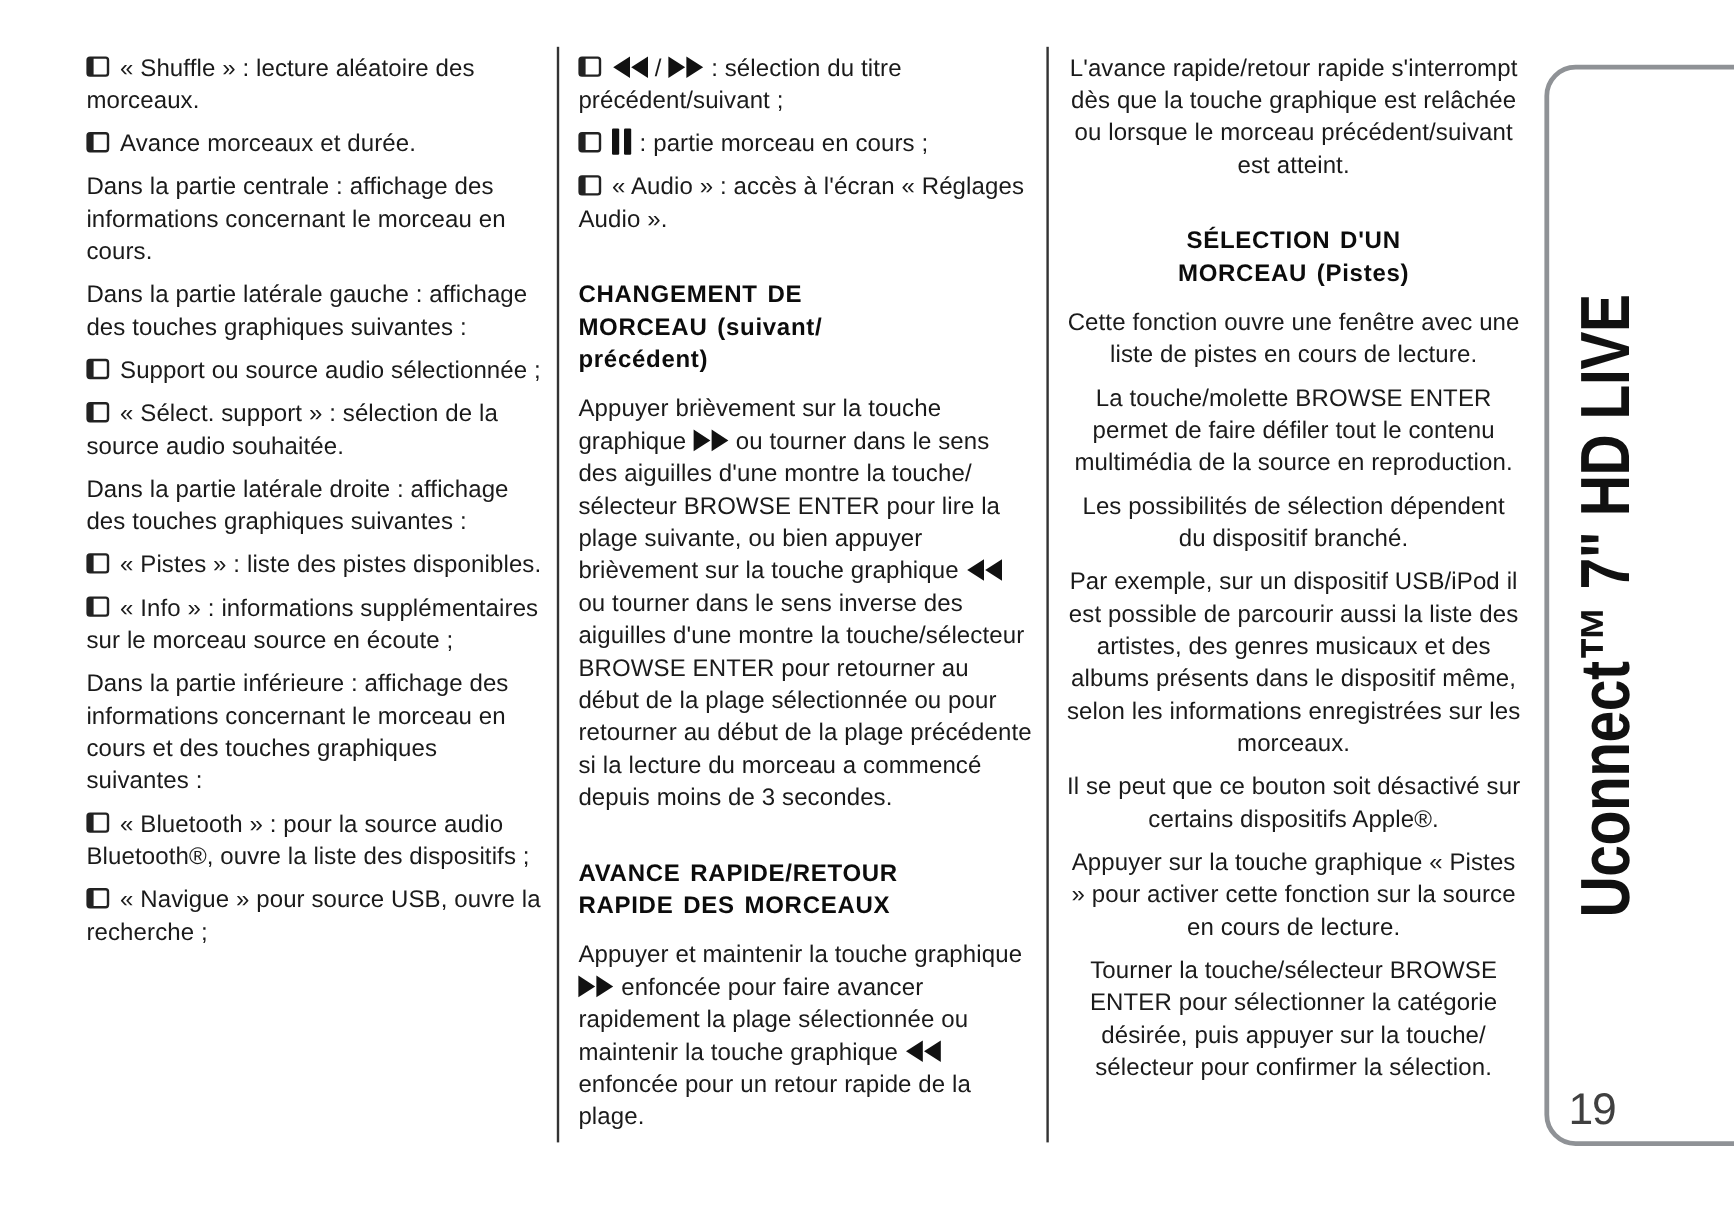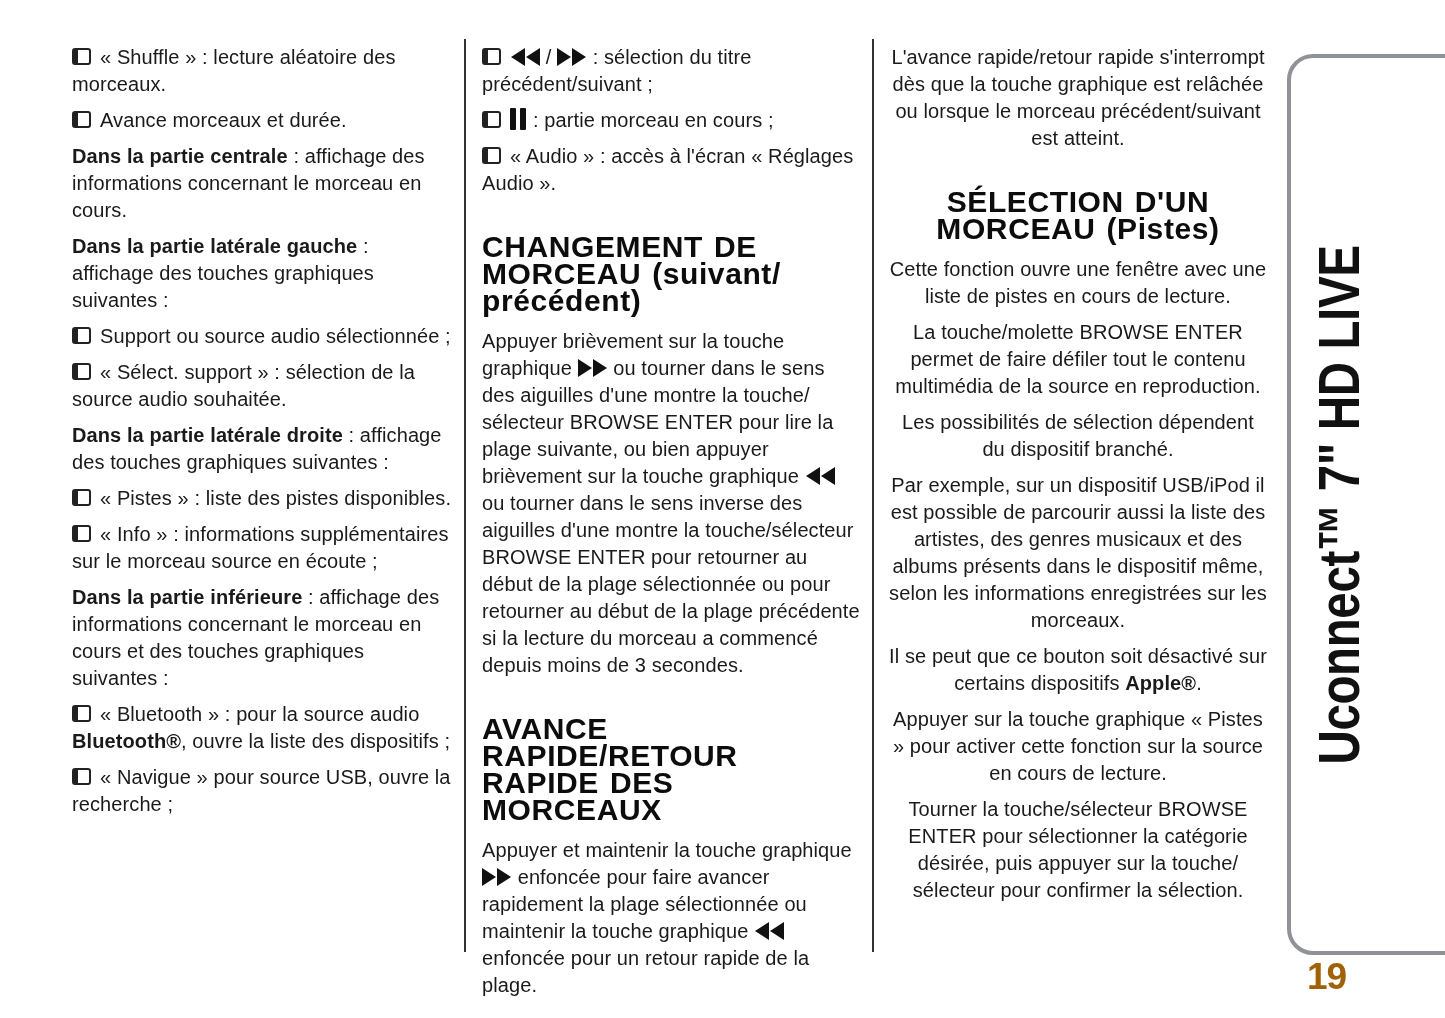--- a/index.html
+++ b/index.html
@@ -5,23 +5,23 @@
   html,body{margin:0;padding:0;}
   body{
     width:1445px;height:1018px;background:#ffffff;overflow:hidden;position:relative;
     font-family:"Liberation Sans","DejaVu Sans",sans-serif;color:#1a1a1a;
   }
   .col{position:absolute;top:44px;font-size:20px;line-height:27px;letter-spacing:.1px;}
   .col-1{left:72px;width:383px;}
   .col-2{left:482px;width:378px;}
   .col-3{left:889px;width:378px;text-align:center;}
   .col p{margin:0 0 9px 0;}
-  strong{font-weight:bold;}
+  strong{font-weight:normal;}
   h2.sh{
-    font-size:30px;line-height:27px;font-weight:bold;color:#0c0c0c;
+    font-size:20px;line-height:27px;font-weight:bold;color:#0c0c0c;
     margin:36px 0 14px 0;white-space:pre-line;letter-spacing:.6px;word-spacing:2px;
   }
   
   .blt{
     display:inline-block;width:11px;height:13px;box-sizing:content-box;
     border:2.5px solid #222;border-left-width:6px;border-radius:3px;
     vertical-align:-1px;margin-right:9px;
   }
   
   .ico{display:inline-flex;align-items:center;vertical-align:-2px;}
@@ -37,21 +37,21 @@
   
   .side-box{
     position:absolute;left:1287px;top:54px;width:250px;height:901px;
     border:4px solid #8f9296;border-radius:26px;box-sizing:border-box;background:#fff;
   }
   .side-title{
     position:absolute;left:1338px;top:505px;white-space:nowrap;
     transform:translate(-50%,-50%) rotate(-90deg) scaleX(0.82);
     font-size:58px;font-weight:bold;color:#111;letter-spacing:-0.5px;
   }
-  .page-num{position:absolute;left:1307px;top:956px;font-size:37px;font-weight:bold;color:#a16207;letter-spacing:-1px;}
+  .page-num{position:absolute;left:1307px;top:904px;font-size:37px;font-weight:normal;color:#404040;letter-spacing:-1px;}
 </style>
 </head>
 <body>
 
 <div>
 
   <section class="col col-1">
     <p><span class="blt"></span><span>« Shuffle » : lecture aléatoire des morceaux.</span></p>
     <p><span class="blt"></span><span>Avance morceaux et durée.</span></p>
     <p><strong>Dans la partie centrale</strong><span> : affichage des informations concernant le morceau en cours.</span></p>

